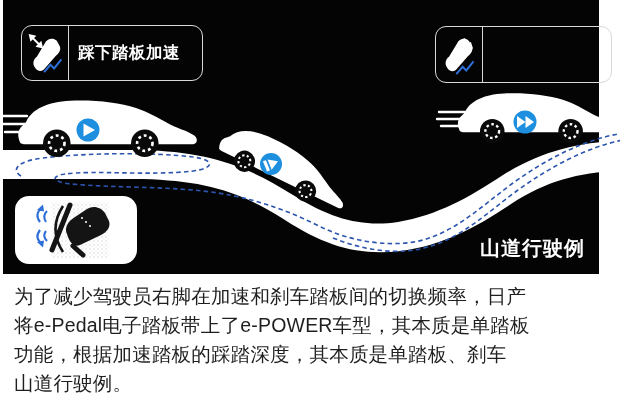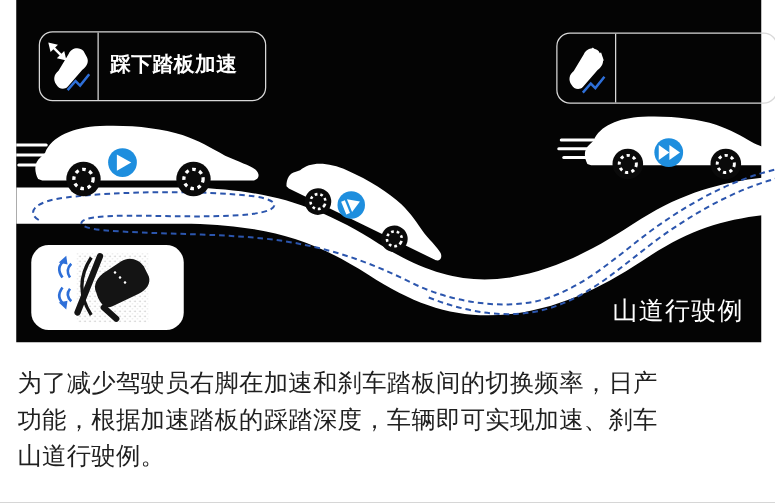--- a/index.html
+++ b/index.html
@@ -4,21 +4,21 @@
 <style>
   :root{
     --background:#000000; --panel_black:#040404; --box_border:#d8d8d8;
     --label_text:#ffffff; --badge_blue:#1e8ede; --dash_blue:#2b55ad;
     --accent_blue:#2e6fd8; --article_text:#1f1f1f; --article_bg:#ffffff;
   }
   html,body{margin:0;padding:0;background:#fff;}
   .page{width:620px;height:402px;position:relative;overflow:hidden;
         font-family:"Liberation Sans","DejaVu Sans",sans-serif;background:var(--article_bg);}
   
-  .scene{position:absolute;left:13px;top:0;width:596px;height:274px;background:var(--panel_black);}
+  .scene{position:absolute;left:3px;top:0;width:596px;height:274px;background:var(--panel_black);}
   .scene-svg{position:absolute;left:0;top:0;}
   .car-body{fill:#ffffff;}
   .wheel{fill:#0a0a0a;}
   .wheel-rim{fill:none;stroke:#ffffff;stroke-width:2.4;stroke-dasharray:2.6 2.7;}
   .road{fill:#ffffff;}
   .dashline{fill:none;stroke:var(--dash_blue);stroke-width:1.6;stroke-dasharray:4.5 3.2;}
   .speedline{stroke:#ffffff;stroke-width:2.4;stroke-linecap:round;}
   .badge{fill:var(--badge_blue);}
   .badge-glyph{fill:#ffffff;}
   
@@ -28,25 +28,25 @@
              display:flex;align-items:center;justify-content:center;}
   .step-text{flex:1;display:flex;flex-direction:column;justify-content:center;
              padding-left:9px;color:var(--label_text);font-size:16.5px;font-weight:700;
              line-height:1.32;letter-spacing:0.5px;}
   .icon-white{stroke:#ffffff;}
   .icon-accent{stroke:var(--accent_blue);}
   
   .pedal-box{position:absolute;left:12px;top:196px;width:122px;height:68px;background:#ffffff;
              border-radius:14px;display:flex;align-items:center;justify-content:center;}
   
-  .caption{position:absolute;right:13px;top:235px;color:#ffffff;font-size:20px;font-weight:400;
+  .caption{position:absolute;right:13px;top:235px;color:#ffffff;font-size:20px;font-weight:700;
            letter-spacing:1px;border-bottom:4px solid #0f766e;padding:0 1px 18px;}
   
   .article{position:absolute;left:0;top:274px;width:620px;height:128px;background:var(--article_bg);
-           padding:19px 14px 0;box-sizing:border-box;}
+           padding:8px 14px 0;box-sizing:border-box;}
   .article-line{font-size:19.5px;line-height:29px;color:var(--article_text);
                 letter-spacing:0.2px;white-space:nowrap;}
 </style>
 </head>
 <body>
 
 <div class="page">
 
   <div class="scene">
 
@@ -174,17 +174,18 @@
         <circle cx="69" cy="26" r="1" fill="#ffffff"></circle>
         <line x1="52" y1="46" x2="62" y2="55" stroke="#141414" stroke-width="5" stroke-linecap="round"></line>
       </svg>
     </div>
 
     <div class="caption">山道行驶例</div>
   </div>
 
   <div class="article">
     <div class="article-line">为了减少驾驶员右脚在加速和刹车踏板间的切换频率，日产</div>
-    <div class="article-line">功能，根据加速踏板的踩踏深度，车辆即可实现加速、刹车</div>
+    <div class="article-line">将e-Pedal电子踏板带上了e-POWER车型，其本质是单踏板</div>
+    <div class="article-line">功能，根据加速踏板的踩踏深度，其本质是单踏板、刹车</div>
     <div class="article-line">山道行驶例。</div>
   </div>
 
 </div>
 
 </body></html>

